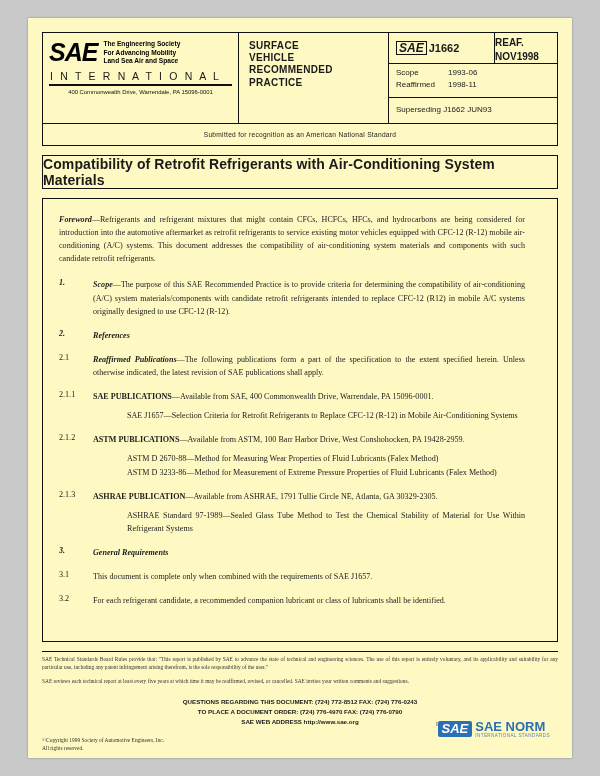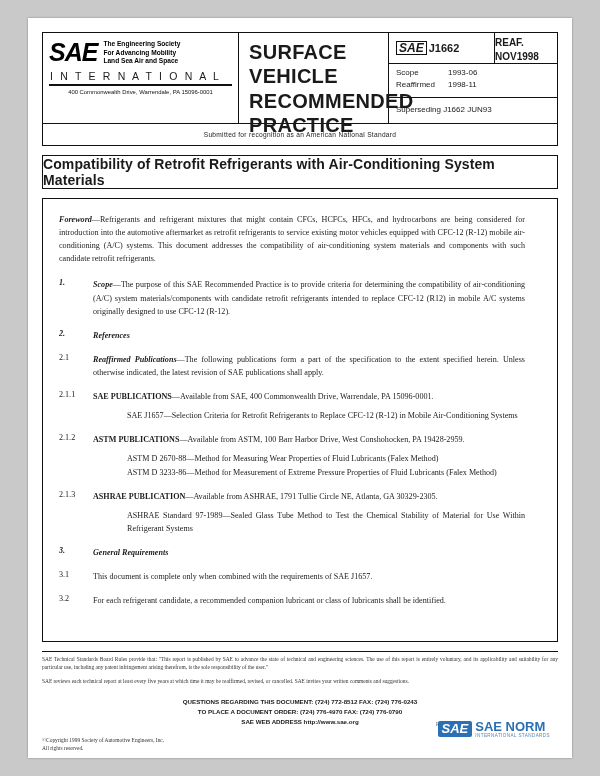--- a/index.html
+++ b/index.html
@@ -13,21 +13,21 @@
     font-family: "Liberation Serif", serif;
     color: #1a1a1a;
     overflow: hidden;
   }
   .page {
     position: absolute;
     left: 28px;
     top: 18px;
     width: 544px;
     height: 740px;
-    background: #ffffff;
+    background: #fef9c3;
     box-shadow: 0 0 2px rgba(0,0,0,0.35);
   }
   .inner {
     position: absolute;
     left: 14px;
     top: 14px;
     width: 516px;
     height: 712px;
   }
 
@@ -89,21 +89,21 @@
     text-align: center;
     color: #111;
   }
   .hdr-mid {
     width: 150px;
     border-right: 1.4px solid #111;
     box-sizing: border-box;
     padding: 7px 0 0 10px;
     font-family: "Liberation Sans", sans-serif;
     font-weight: bold;
-    font-size: 20px;
+    font-size: 10px;
     line-height: 1.22;
     letter-spacing: 0.3px;
   }
   .hdr-right {
     flex: 1;
     box-sizing: border-box;
     display: flex;
     flex-direction: column;
   }
   .hr-top {

